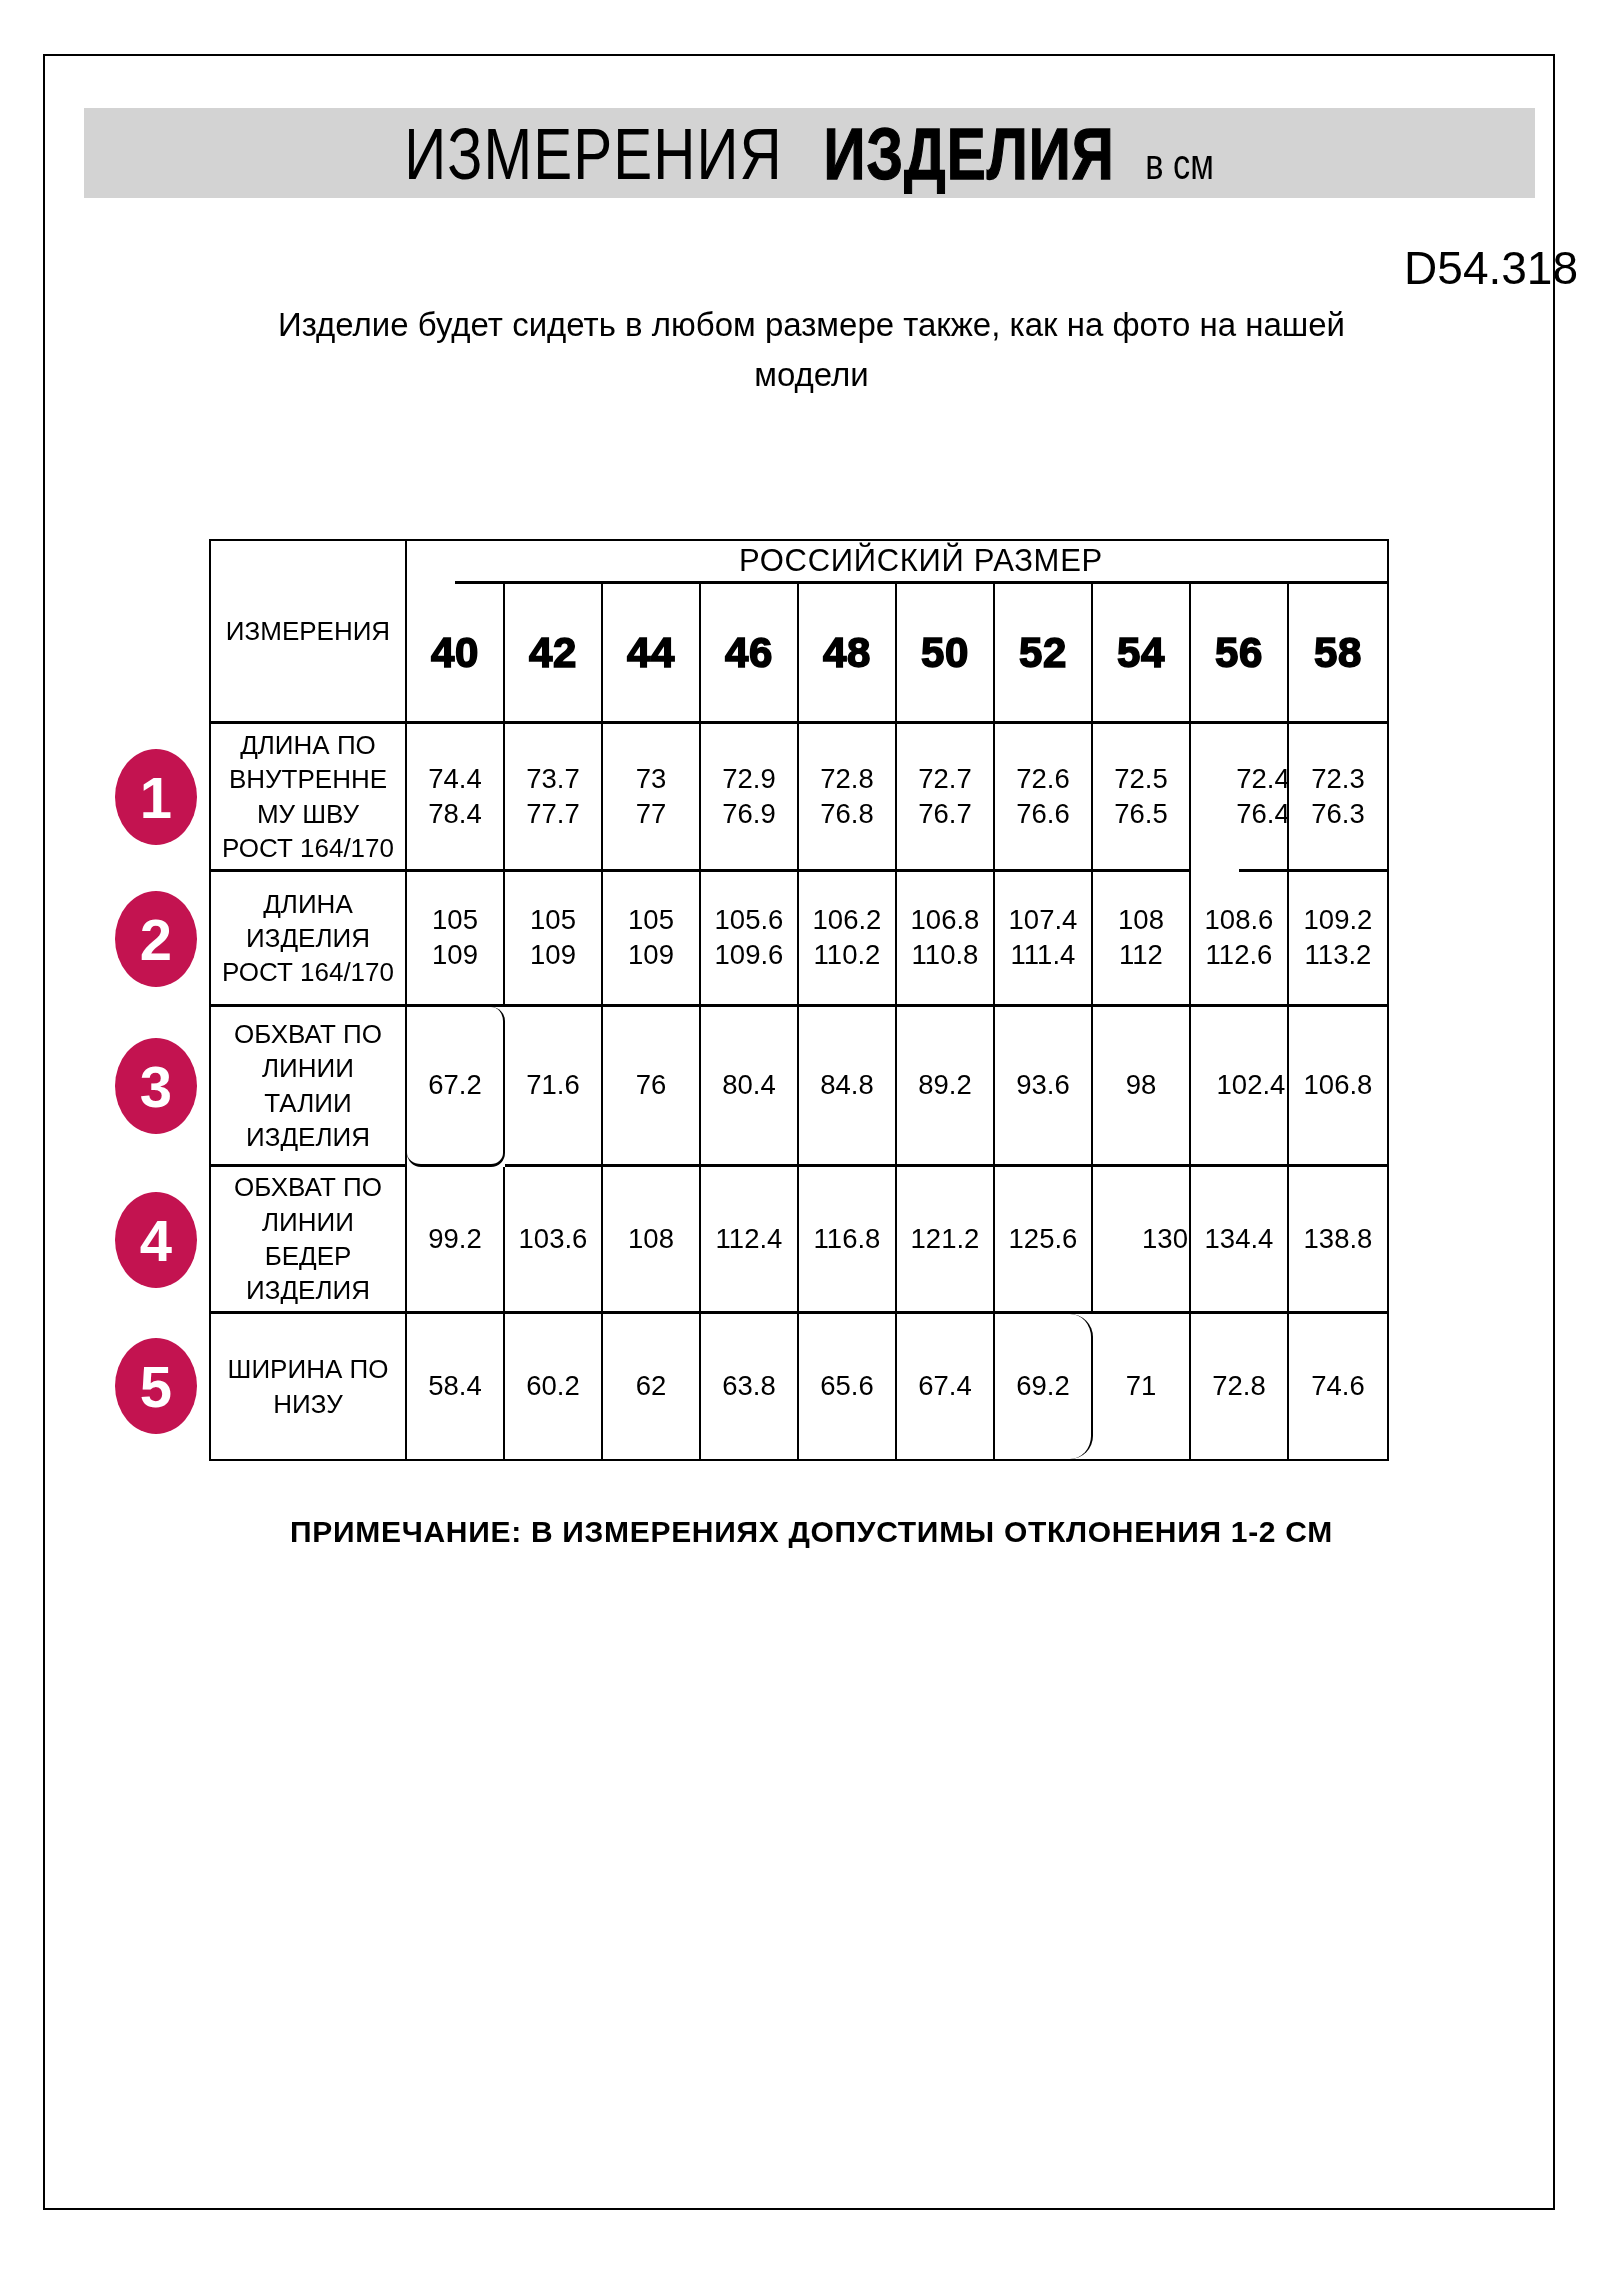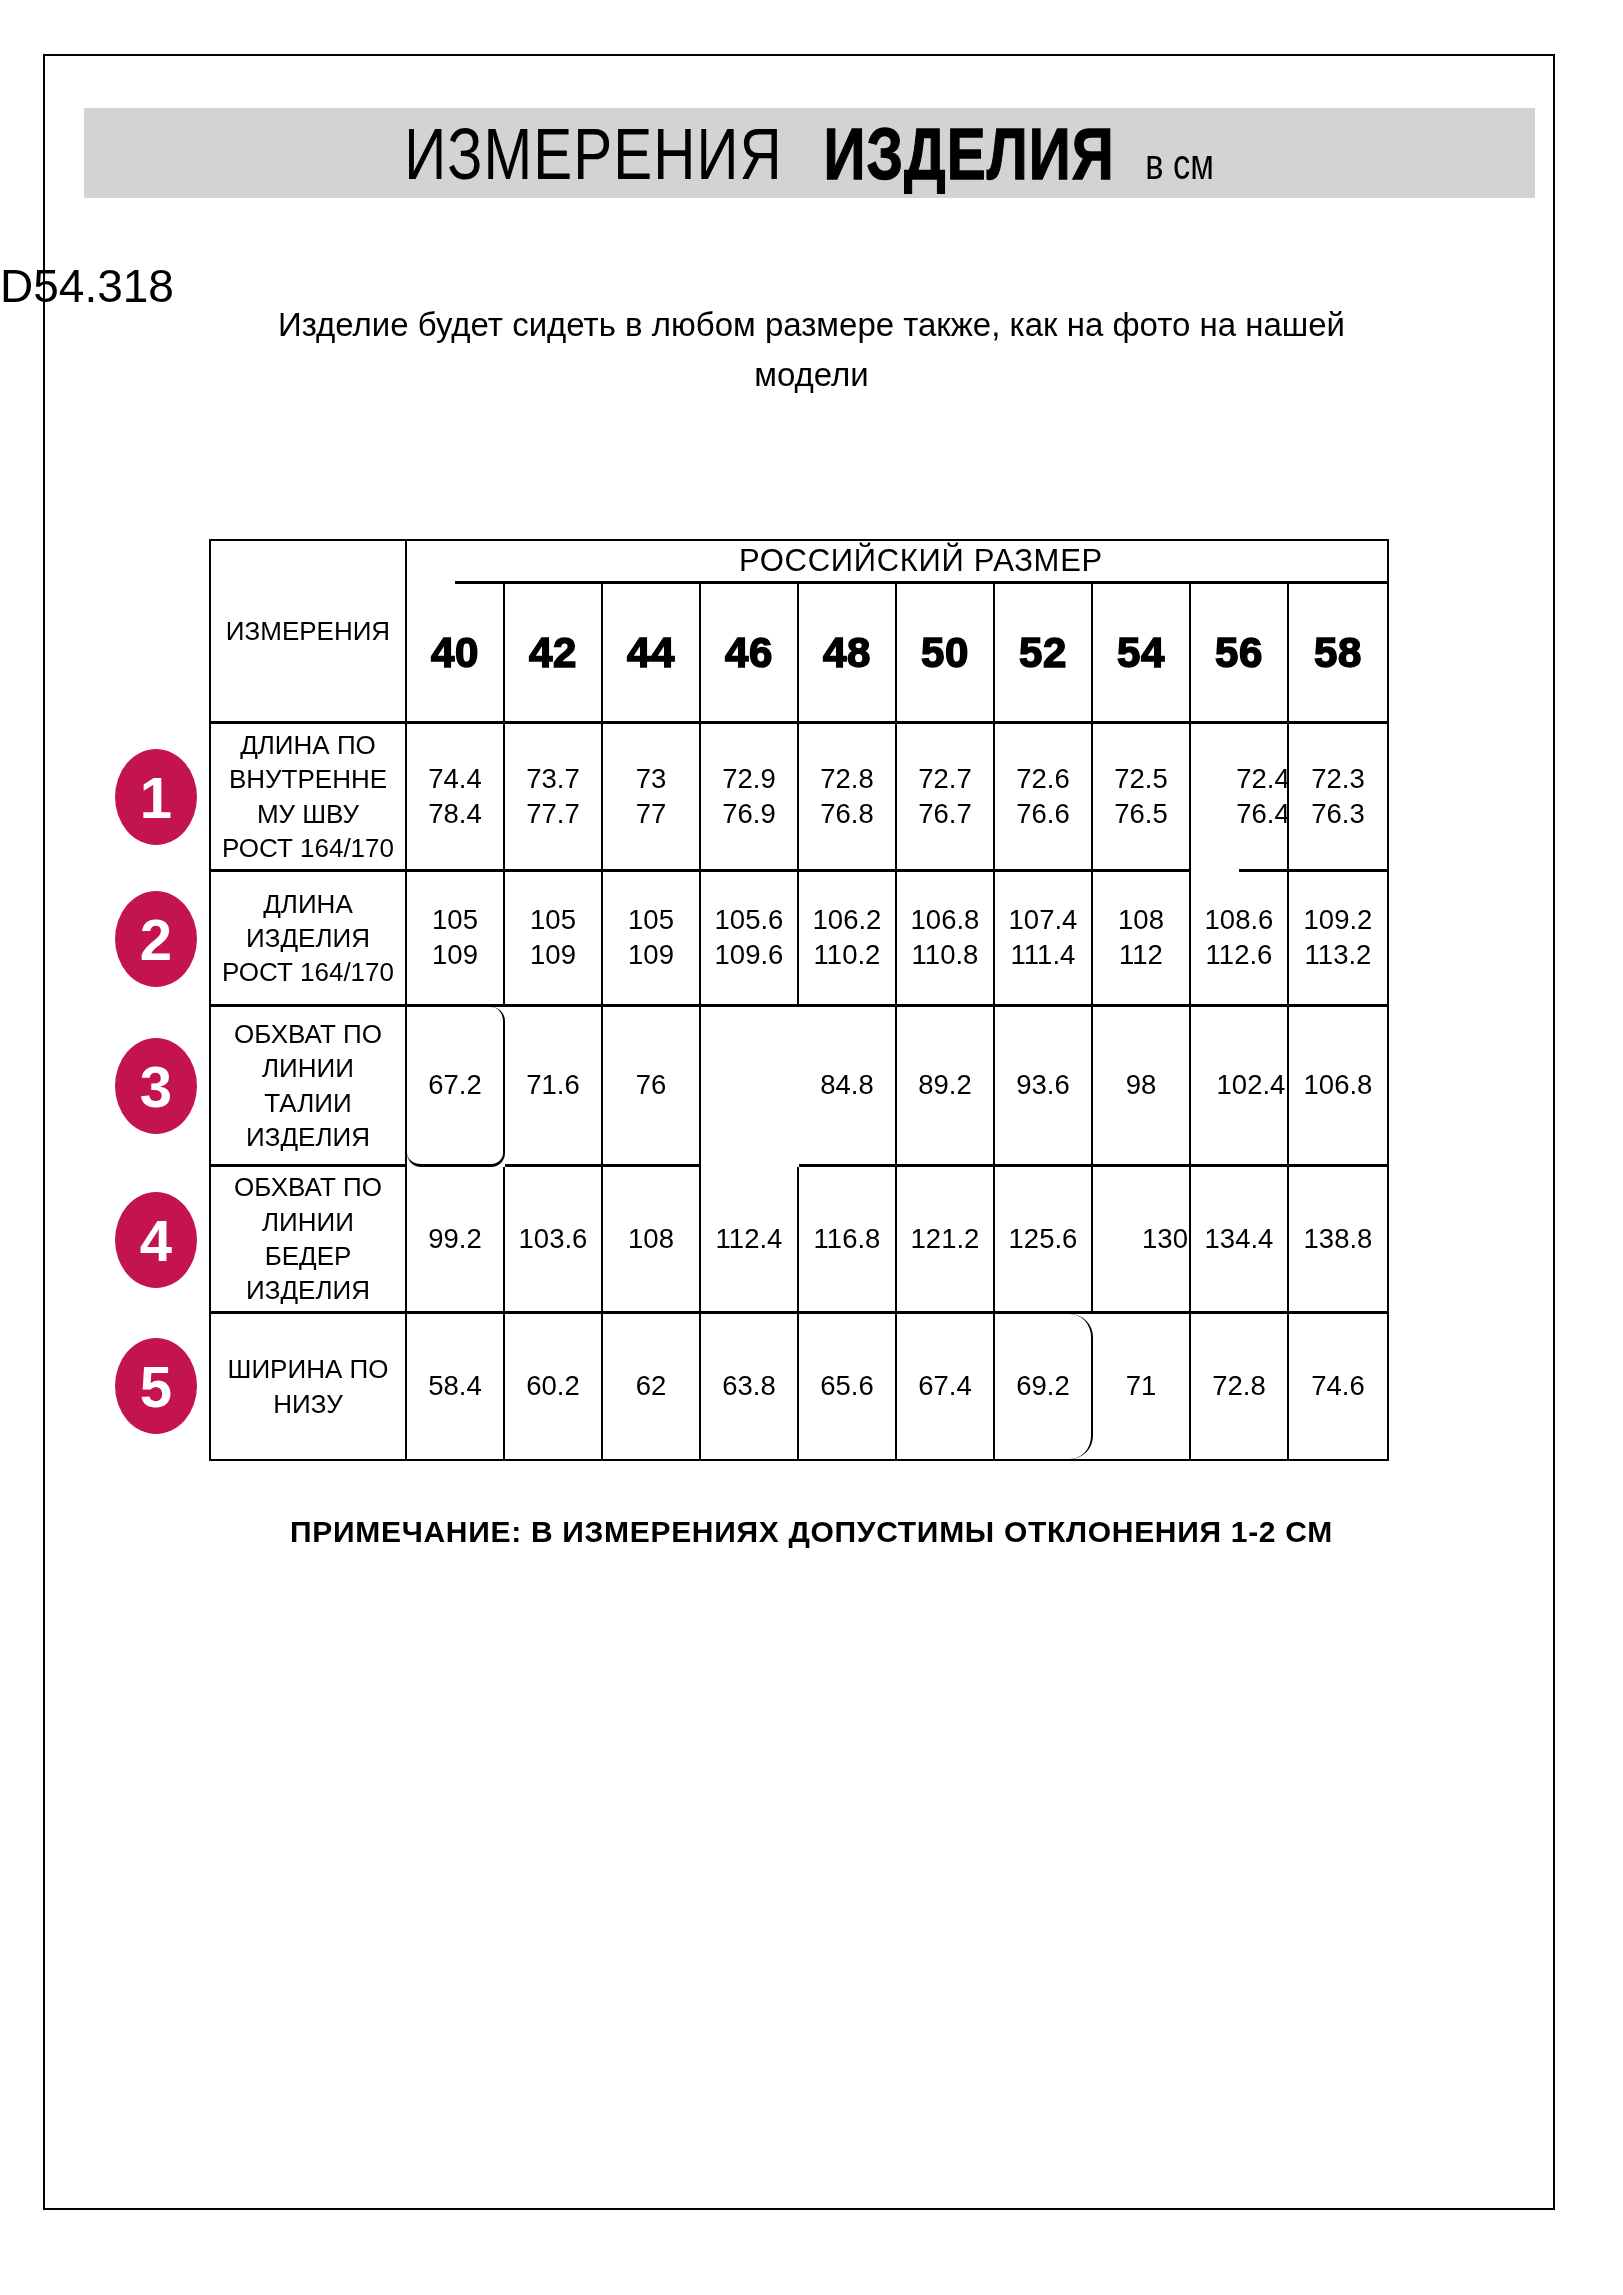--- a/index.html
+++ b/index.html
@@ -23,22 +23,22 @@
   }
   .title-inner {
     display: flex; align-items: baseline;
     transform: scaleX(0.8); transform-origin: center;
     white-space: nowrap;
   }
   .title-word1 { font-size: 73px; font-weight: 400; letter-spacing: 1.3px; }
   .title-word2 { font-size: 73px; font-weight: 700; -webkit-text-stroke: 1.3px #000; margin-left: 51px; letter-spacing: 1.3px; }
   .title-units { font-size: 43px; font-weight: 400; margin-left: 38px; }
   .product-code {
-    position: absolute; top: 259px; left: 0; width: 1578px;
-    text-align: left; font-size: 46px; font-weight: 400;
+    position: absolute; top: 241px; left: 0; width: 1578px;
+    text-align: right; font-size: 46px; font-weight: 400;
   }
   .subtitle {
     position: absolute; top: 300px; left: 0; width: 1623px;
     text-align: center; font-size: 33px; line-height: 1.5;
     white-space: pre-line;
   }
   .size-table {
     position: absolute; left: 209px; top: 539px;
     display: grid;
     grid-template-columns: 196px repeat(10, 98px);
@@ -151,20 +151,21 @@
 112.6</div>
     <div class="cell val last-col" style="grid-area: 4 / 11 / 5 / 12;">109.2
 113.2</div>
     <div class="cell row-label" style="grid-area: 5 / 1 / 6 / 2;">ОБХВАТ ПО
 ЛИНИИ
 ТАЛИИ
 ИЗДЕЛИЯ</div>
     <div class="cell val" style="grid-area: 5 / 2 / 6 / 3; border-radius: 14px;">67.2</div>
     <div class="cell val" style="grid-area: 5 / 3 / 6 / 4;">71.6</div>
     <div class="cell val" style="grid-area: 5 / 4 / 6 / 5;">76</div>
+    <div class="cell val" style="grid-area: 5 / 5 / 6 / 6;">80.4</div>
     <div class="cell val" style="grid-area: 5 / 6 / 6 / 7;">84.8</div>
     <div class="cell val" style="grid-area: 5 / 7 / 6 / 8;">89.2</div>
     <div class="cell val" style="grid-area: 5 / 8 / 6 / 9;">93.6</div>
     <div class="cell val" style="grid-area: 5 / 9 / 6 / 10;">98</div>
     <div class="cell val" style="grid-area: 5 / 10 / 6 / 11; padding-left: 24px;">102.4</div>
     <div class="cell val last-col" style="grid-area: 5 / 11 / 6 / 12;">106.8</div>
     <div class="cell row-label" style="grid-area: 6 / 1 / 7 / 2;">ОБХВАТ ПО
 ЛИНИИ
 БЕДЕР
 ИЗДЕЛИЯ</div>

